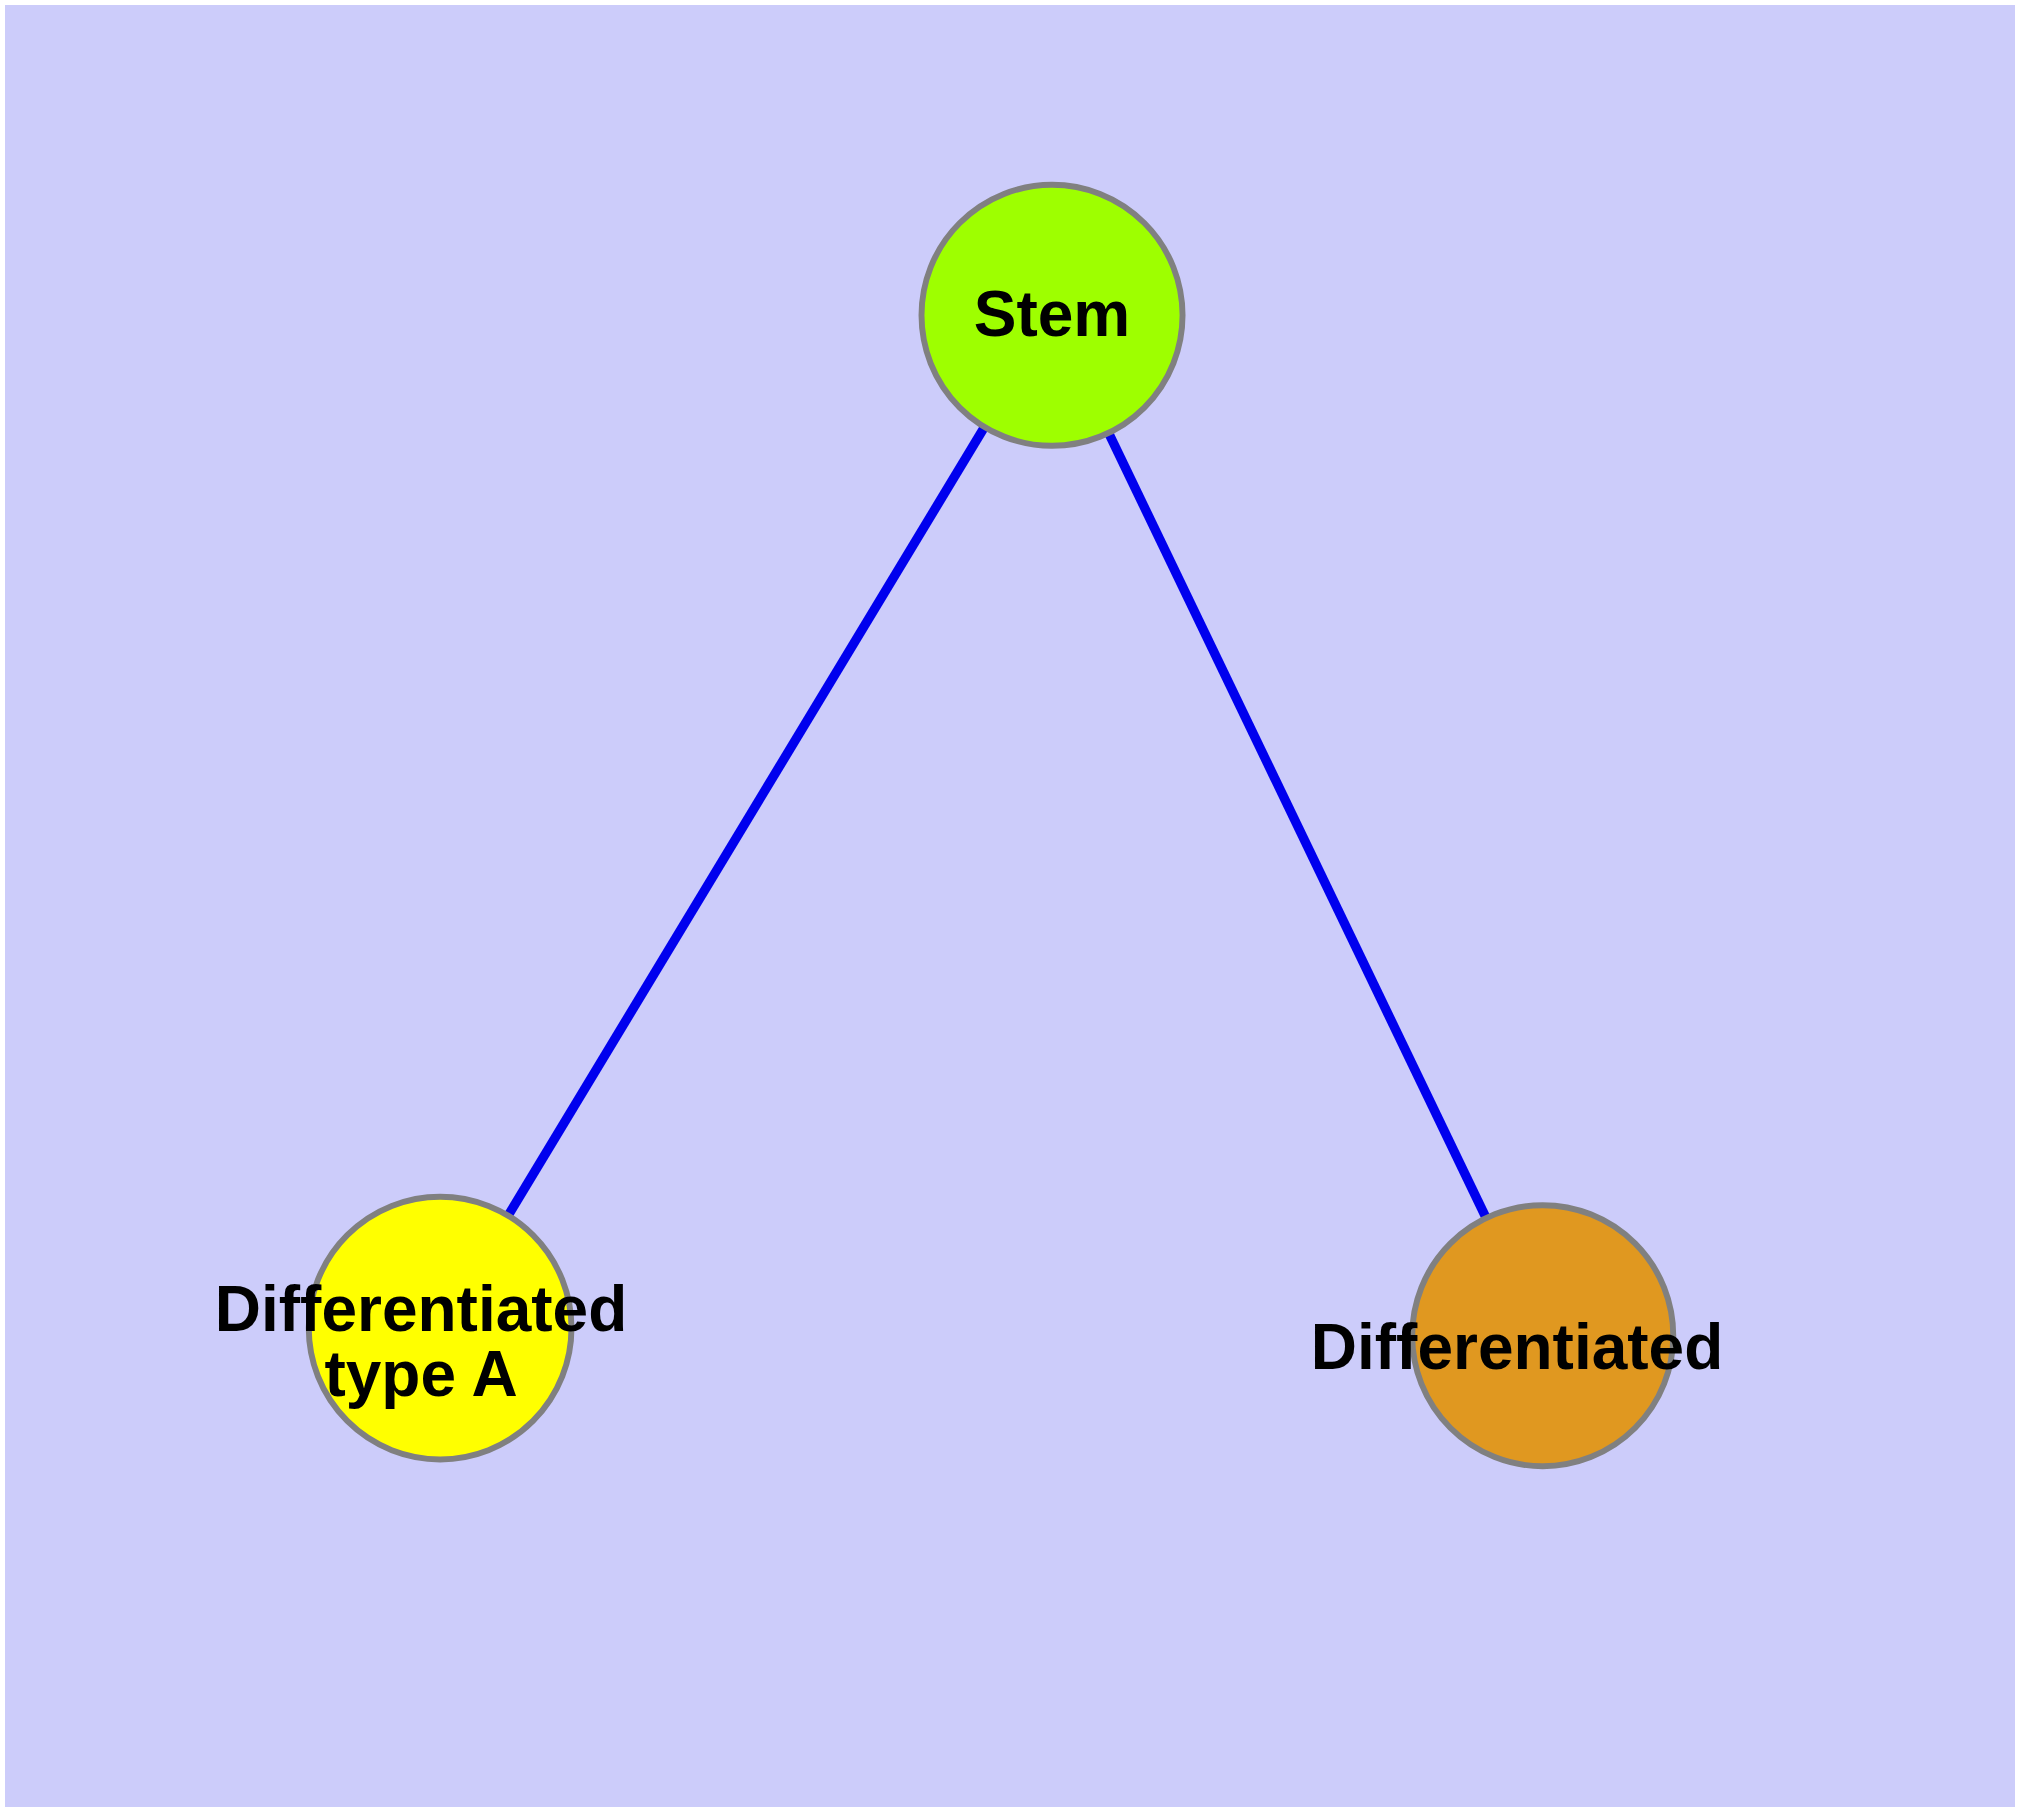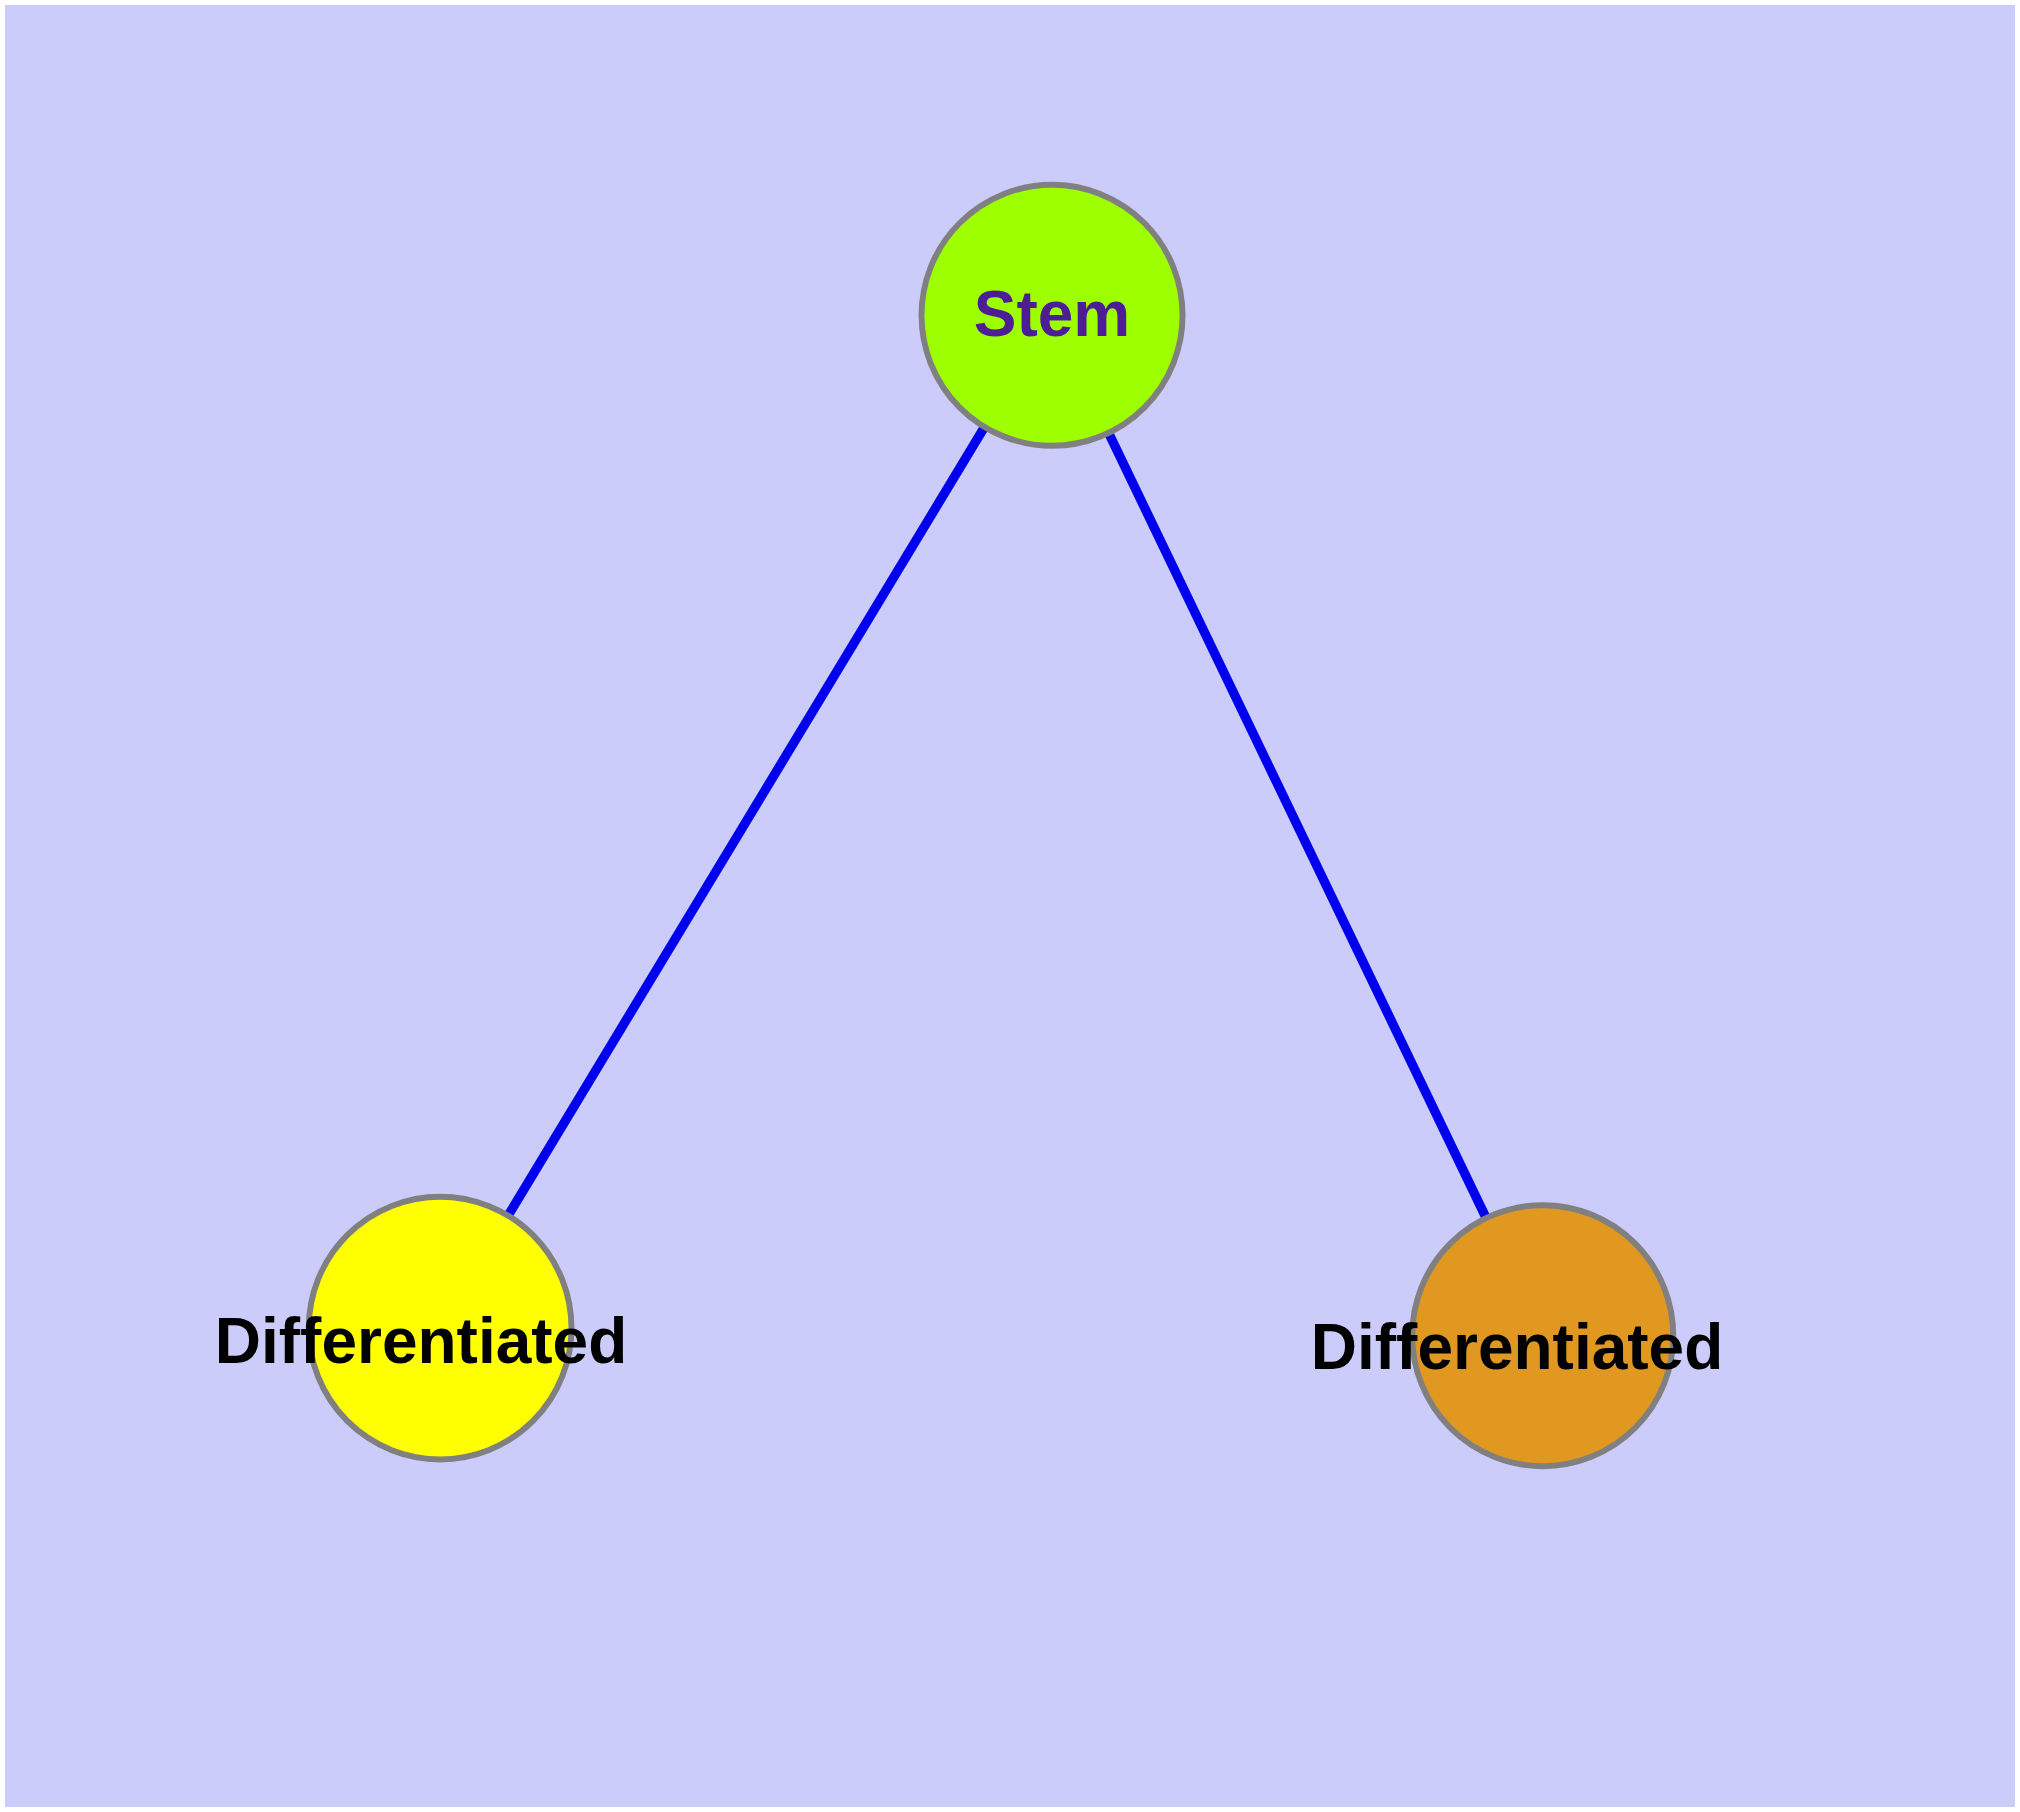--- a/index.html
+++ b/index.html
@@ -57,19 +57,19 @@
         <line x1="1241" y1="372" x2="1820" y2="1576" stroke="#0000ee" stroke-width="11" stroke-linecap="butt"></line>
       </g>
     <g id="nodes-layer">
         <circle cx="1241" cy="372" r="154" fill="#9eff00" stroke="#808080" stroke-width="7"></circle>
         <circle cx="519" cy="1567" r="155" fill="#ffff00" stroke="#808080" stroke-width="7"></circle>
         <circle cx="1820" cy="1576" r="154" fill="#e09820" stroke="#808080" stroke-width="7"></circle>
       </g>
   </svg>
 
   <div id="labels-layer">
-      <div class="node-label" style="left: 1052px; top: 315px; font-size: 64px; color: #4c1d95;"><span class="label-line">Stem</span></div>
-      <div class="node-label" style="left: 421px; top: 1342px; font-size: 64px; color: rgb(0, 0, 0);"><span class="label-line">Differentiated</span></div>
+      <div class="node-label" style="left: 1052px; top: 315px; font-size: 64px; color: #000000;"><span class="label-line">Stem</span></div>
+      <div class="node-label" style="left: 421px; top: 1342px; font-size: 64px; color: rgb(0, 0, 0);"><span class="label-line">Differentiated</span><span class="label-line">type A</span></div>
       <div class="node-label" style="left: 1517px; top: 1348px; font-size: 64px; color: rgb(0, 0, 0);"><span class="label-line">Differentiated</span></div>
     </div>
 
 </div>
 
 
 </body></html>

